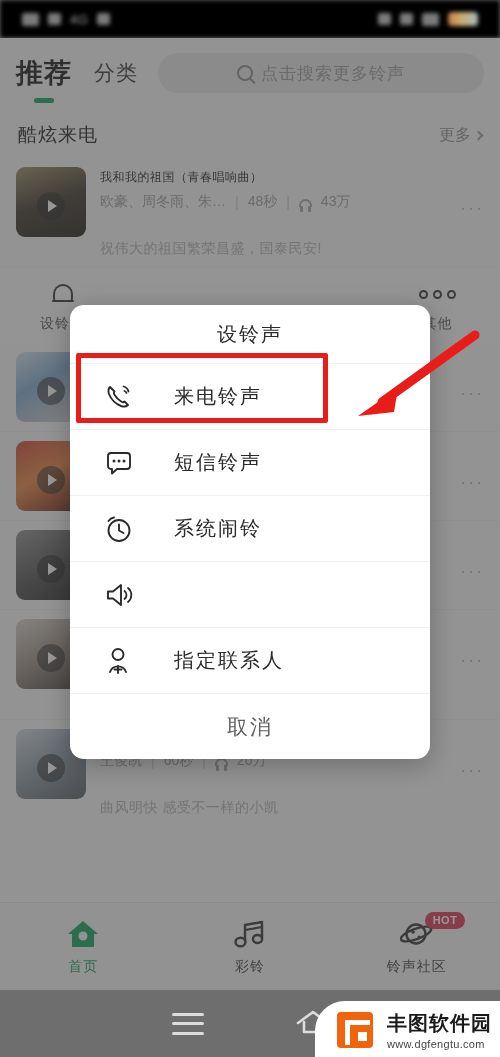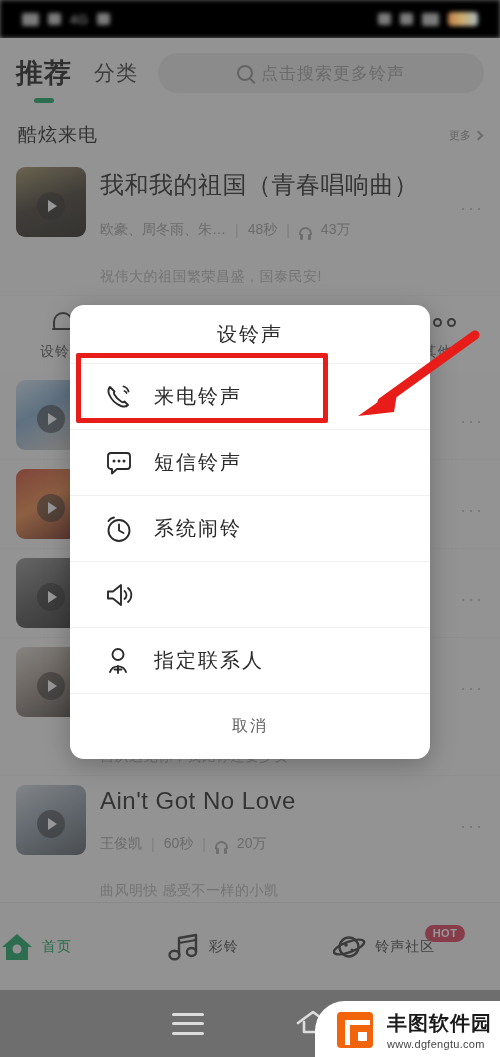--- a/index.html
+++ b/index.html
@@ -122,21 +122,21 @@
   }
   .searchbox .ph { font-size: 17px; color: #9a9a9a; letter-spacing: 1px; }
 
   
   .sect {
     display: flex;
     justify-content: space-between;
     padding: 14px 18px 10px 18px;
   }
   .sect .t { font-size: 19px; color: #1b1b1b; letter-spacing: 1px; }
-  .sect .more { font-size: 11px; color: #8c8c8c; display: flex; align-items: center; gap: 4px; }
+  .sect .more { font-size: 16px; color: #8c8c8c; display: flex; align-items: center; gap: 4px; }
   .sect .chev {
     width: 7px; height: 7px;
     border-top: 2px solid #9d9d9d;
     border-right: 2px solid #9d9d9d;
     transform: rotate(45deg);
   }
 
   
   .song {
     display: flex;
@@ -171,24 +171,24 @@
     border-bottom: 6px solid transparent;
   }
   .t1 { background: linear-gradient(160deg,#9a8a5f 0%,#3a3329 50%,#1f1c18 100%); }
   .t2 { background: linear-gradient(150deg,#cfe0ee 0%,#7fa8cd 40%,#dfd2c6 100%); }
   .t3 { background: linear-gradient(150deg,#c9442c 0%,#e8823f 45%,#5a1510 100%); }
   .t4 { background: linear-gradient(150deg,#8e8e90 0%,#4b4a4c 55%,#222 100%); }
   .t5 { background: linear-gradient(150deg,#d8d3cd 0%,#9d8f85 45%,#3b3733 100%); }
   .t6 { background: linear-gradient(150deg,#cfd6dd 0%,#8d9aa8 45%,#50585f 100%); }
   .meta { flex: 1; min-width: 0; padding-top: 2px; }
   .s-title {
-    font-size: 24px;
+    font-size: 12px;
     color: #1d1d1d;
     letter-spacing: .5px;
-    margin-bottom: 20px;
+    margin-bottom: 7px;
     white-space: nowrap;
     overflow: hidden;
   }
   .s-sub {
     font-size: 14px;
     color: #9b9b9b;
     display: flex;
     align-items: center;
     gap: 9px;
     margin-bottom: 7px;
@@ -279,21 +279,21 @@
     width: 500px; height: 88px;
     background: #f3f3f3;
     border-top: 1px solid #e3e3e3;
     display: flex;
     align-items: center;
     z-index: 30;
   }
   .nav-item {
     flex: 1;
     display: flex;
-    flex-direction: row;
+    flex-direction: column;
     align-items: center;
     gap: 8px;
     position: relative;
   }
   .nav-item .lbl { font-size: 14px; color: #3c3c3c; letter-spacing: 1px; }
   .nav-item.active .lbl { color: #0aa05a; }
   .nav-ic { width: 34px; height: 32px; position: relative; }
 
   .ic-home svg, .ic-music svg, .ic-planet svg, .ic-user svg { display: block; }
 
@@ -341,35 +341,35 @@
     color: #2b2b2b;
     padding: 16px 0 15px 0;
     letter-spacing: 2px;
   }
   .mrow {
     display: flex;
     align-items: center;
     height: 66px;
     padding-left: 34px;
     border-top: 1px solid #f0f0f0;
-    gap: 20px;
+    gap: 40px;
   }
   .mrow .mlbl {
     font-size: 20px;
     color: #2b2b2b;
     letter-spacing: 2px;
   }
   .micon { width: 30px; height: 30px; flex: none; }
   .cancel {
     height: 66px;
     display: flex;
     align-items: center;
     justify-content: center;
     border-top: 1px solid #f0f0f0;
-    font-size: 16px;
+    font-size: 21px;
     color: #5f5f5f;
     letter-spacing: 2px;
   }
 
   
   .hl-box {
     position: absolute;
     left: 76px; top: 353px;
     width: 252px; height: 70px;
     border: 5px solid #e81c18;

